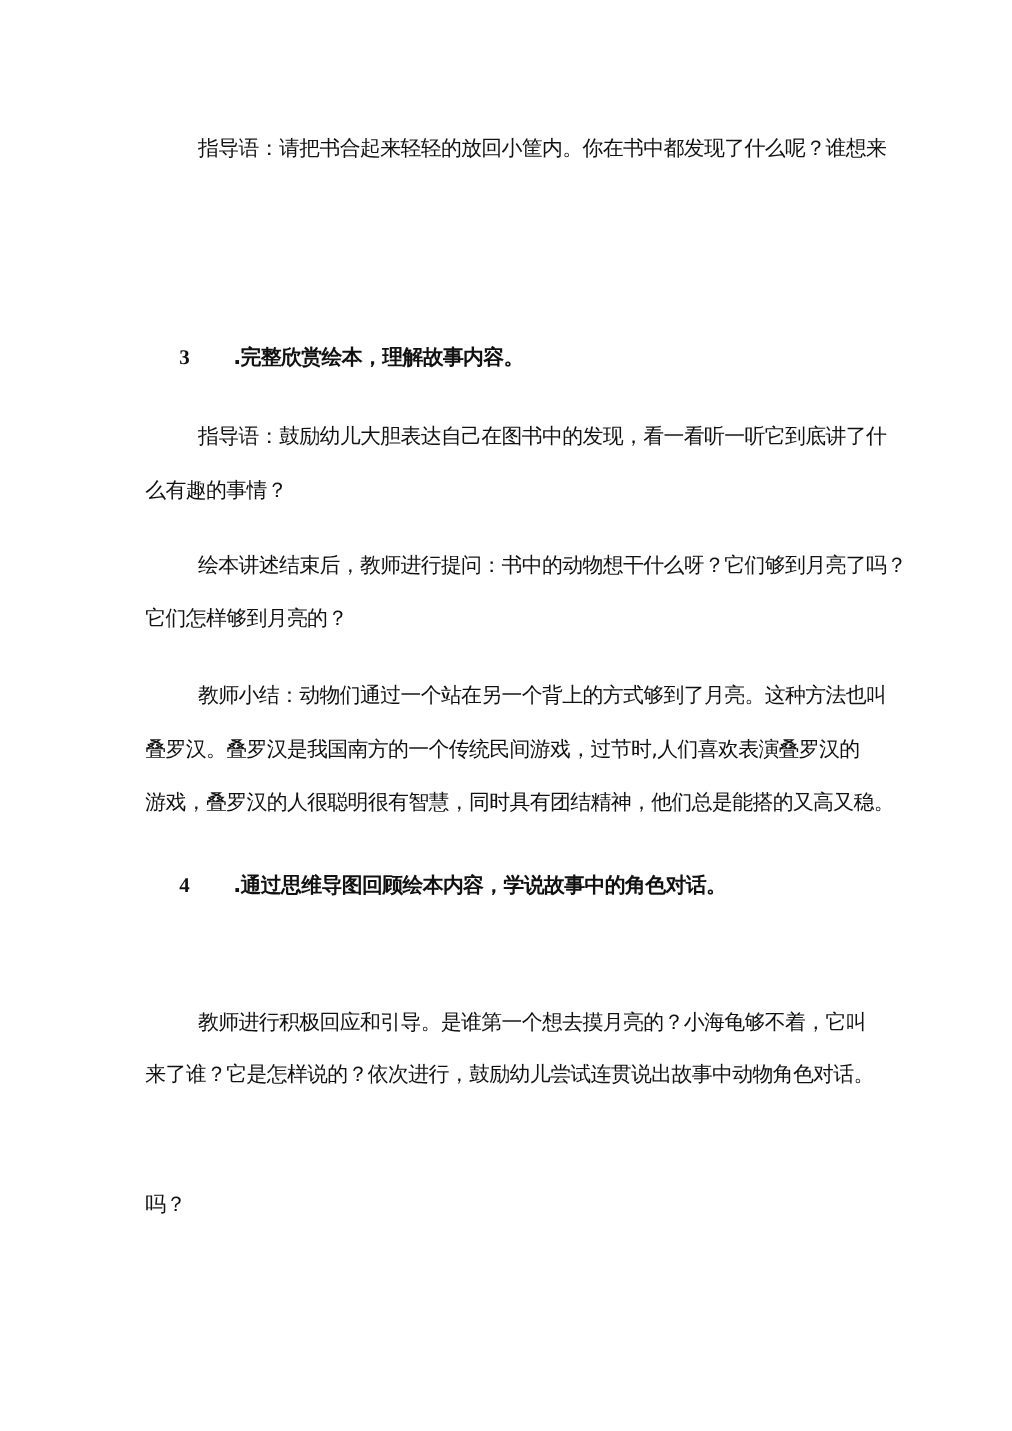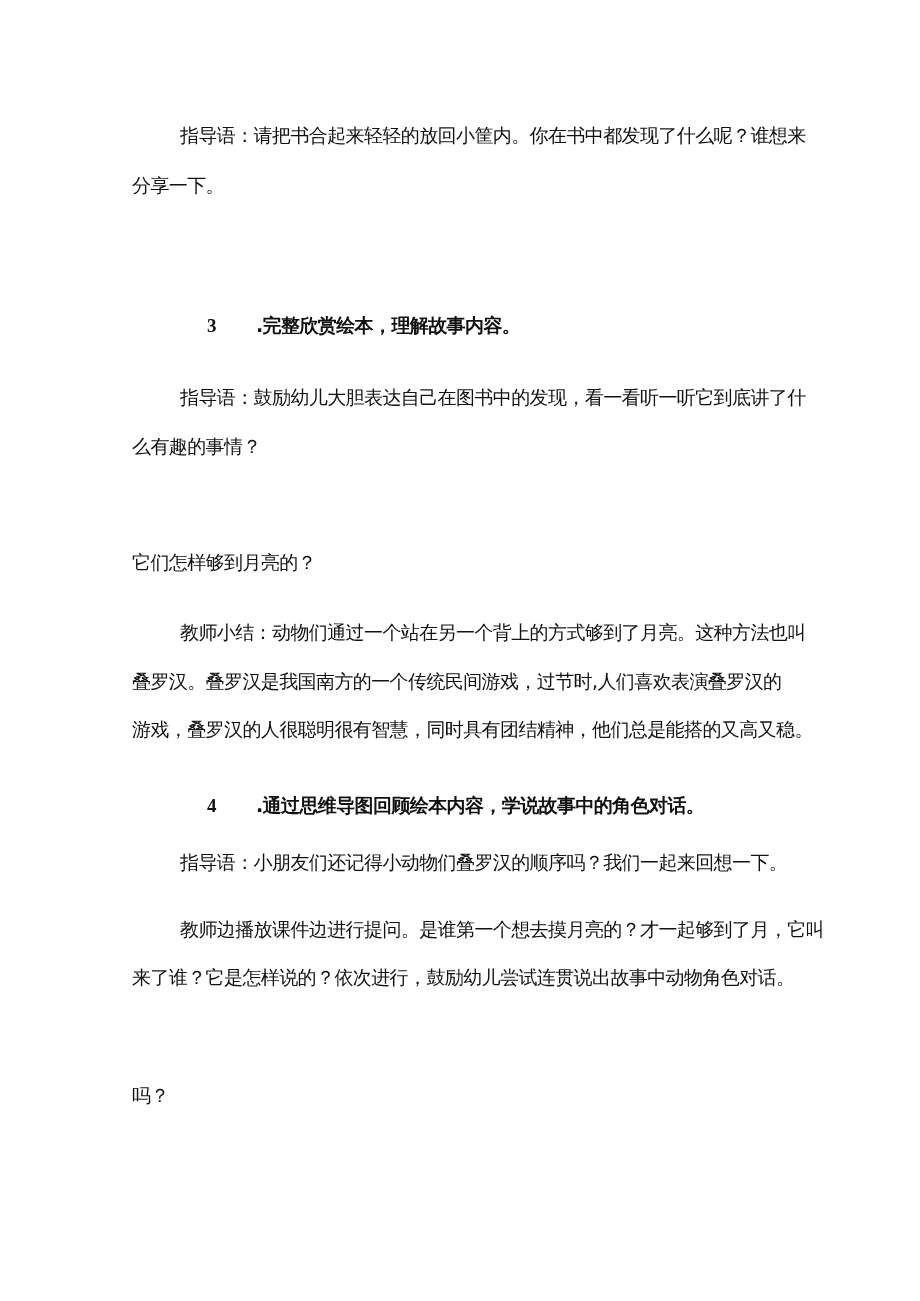--- a/index.html
+++ b/index.html
@@ -8,47 +8,46 @@
     font-family: "DejaVu Sans", "Liberation Sans", sans-serif;
     color: #111111;
   }
   .page { position: absolute; left: 0; top: 0; width: 920px; height: 1301px; }
   .line {
     position: absolute; left: 132px; width: 670px;
     font-size: 19px; line-height: 24px; white-space: nowrap;
     letter-spacing: -0.6px;
   }
   .indent { left: 157px; margin-left: 23px; }
-  .heading { font-weight: bold; left: 163px; margin-left: 44px; }
+  .heading { font-weight: bold; left: 163px; }
   .heading .num {
     display: inline-block; width: 49px;
     font-family: "Liberation Serif", "DejaVu Serif", serif; font-weight: bold;
   }
 </style>
 </head>
 <body>
 
 <div class="page">
   <div class="line indent" style="top:123px">指导语：请把书合起来轻轻的放回小筐内。你在书中都发现了什么呢？谁想来</div>
-  <div class="line" style="top:173px">分享一下。</div>
 
 
   <div class="line heading" style="top:313px"><span class="num">3</span><span>.完整欣赏绘本，理解故事内容。</span></div>
 
   <div class="line indent" style="top:385px">指导语：鼓励幼儿大胆表达自己在图书中的发现，看一看听一听它到底讲了什</div>
   <div class="line" style="top:434px">么有趣的事情？</div>
 
+  <div class="line indent" style="top:502px">绘本讲述结束后，教师进行提问：书中的动物想干什么呀？它们够到月亮了吗？</div>
   <div class="line" style="top:550px">它们怎样够到月亮的？</div>
 
   <div class="line indent" style="top:620px">教师小结：动物们通过一个站在另一个背上的方式够到了月亮。这种方法也叫</div>
   <div class="line" style="top:669px">叠罗汉。叠罗汉是我国南方的一个传统民间游戏，过节时,人们喜欢表演叠罗汉的</div>
   <div class="line" style="top:717px">游戏，叠罗汉的人很聪明很有智慧，同时具有团结精神，他们总是能搭的又高又稳。</div>
 
   <div class="line heading" style="top:793px"><span class="num">4</span><span>.通过思维导图回顾绘本内容，学说故事中的角色对话。</span></div>
 
-  <div class="line indent" style="top:850px">指导语：小朋友们还记得小动物们叠罗汉的顺序吗？我们一起来回想一下。</div>
 
-  <div class="line indent" style="top:917px">教师边播放课件边进行提问。是谁第一个想去摸月亮的？才一起够到了月，它叫</div>
+  <div class="line indent" style="top:917px">教师进行积极回应和引导。是谁第一个想去摸月亮的？小海龟够不着，它叫</div>
   <div class="line" style="top:965px">来了谁？它是怎样说的？依次进行，鼓励幼儿尝试连贯说出故事中动物角色对话。</div>
 
   <div class="line" style="top:1083px">吗？</div>
 
 </div>
 
 </body></html>

